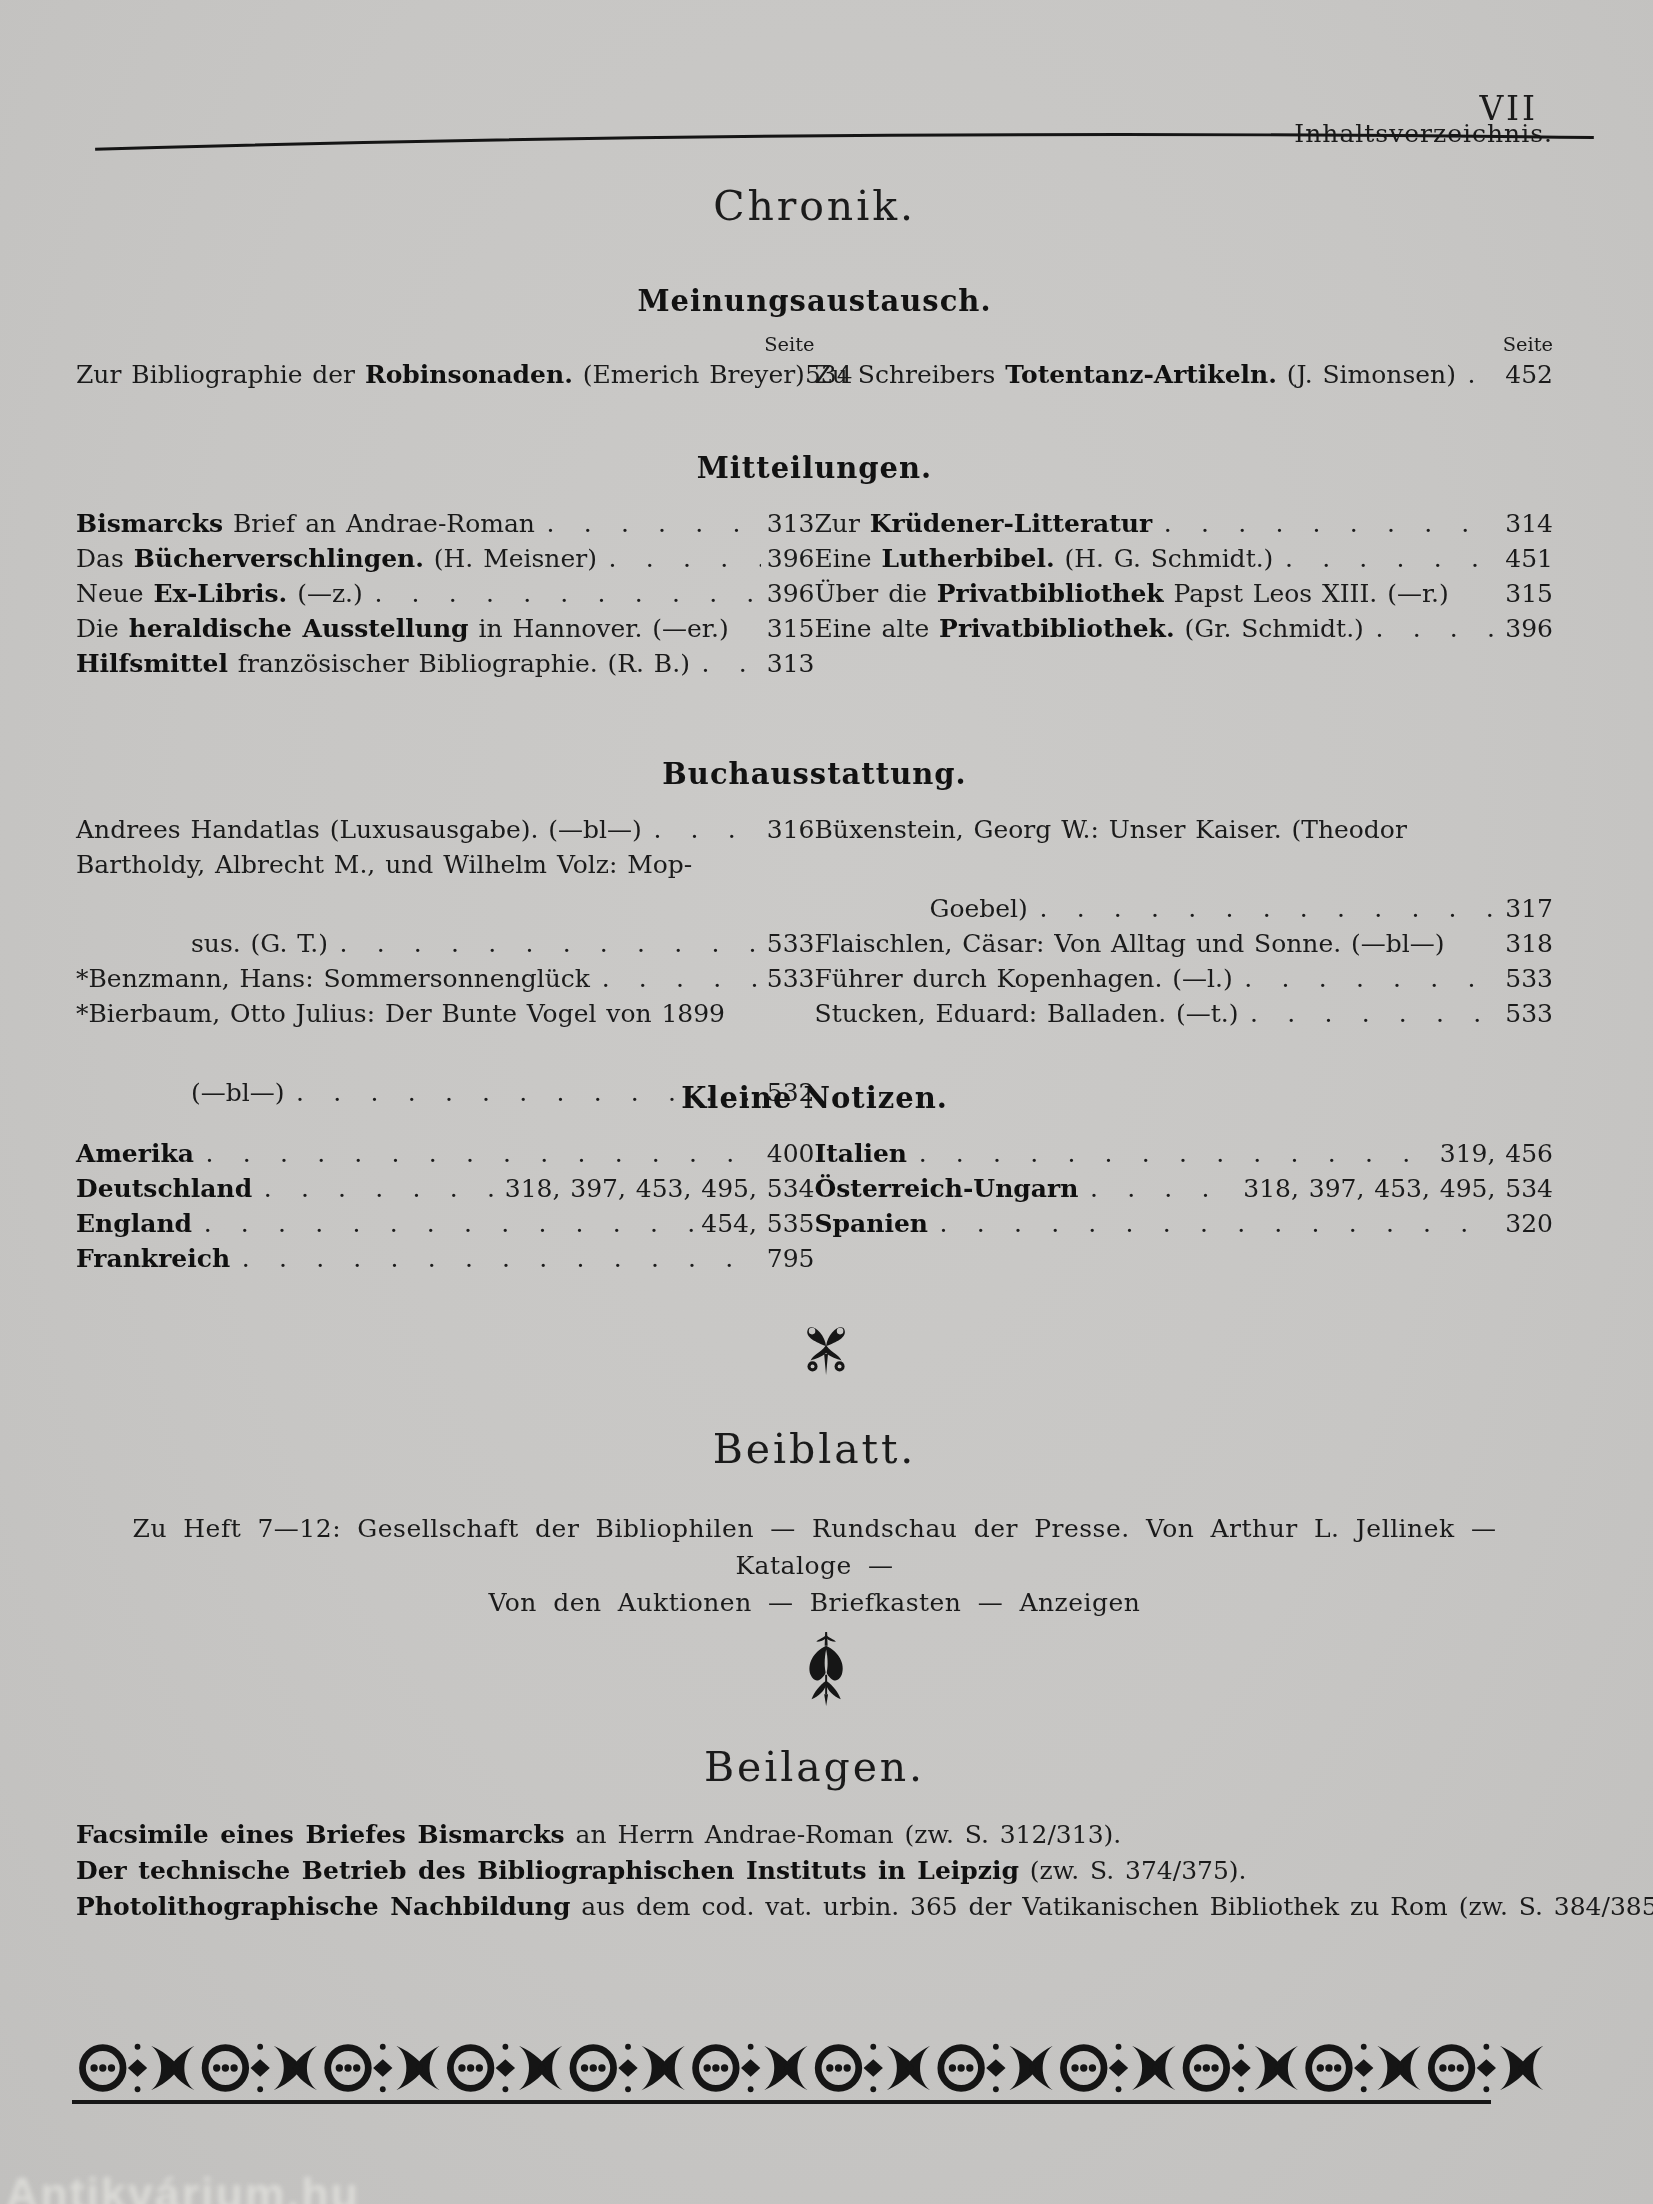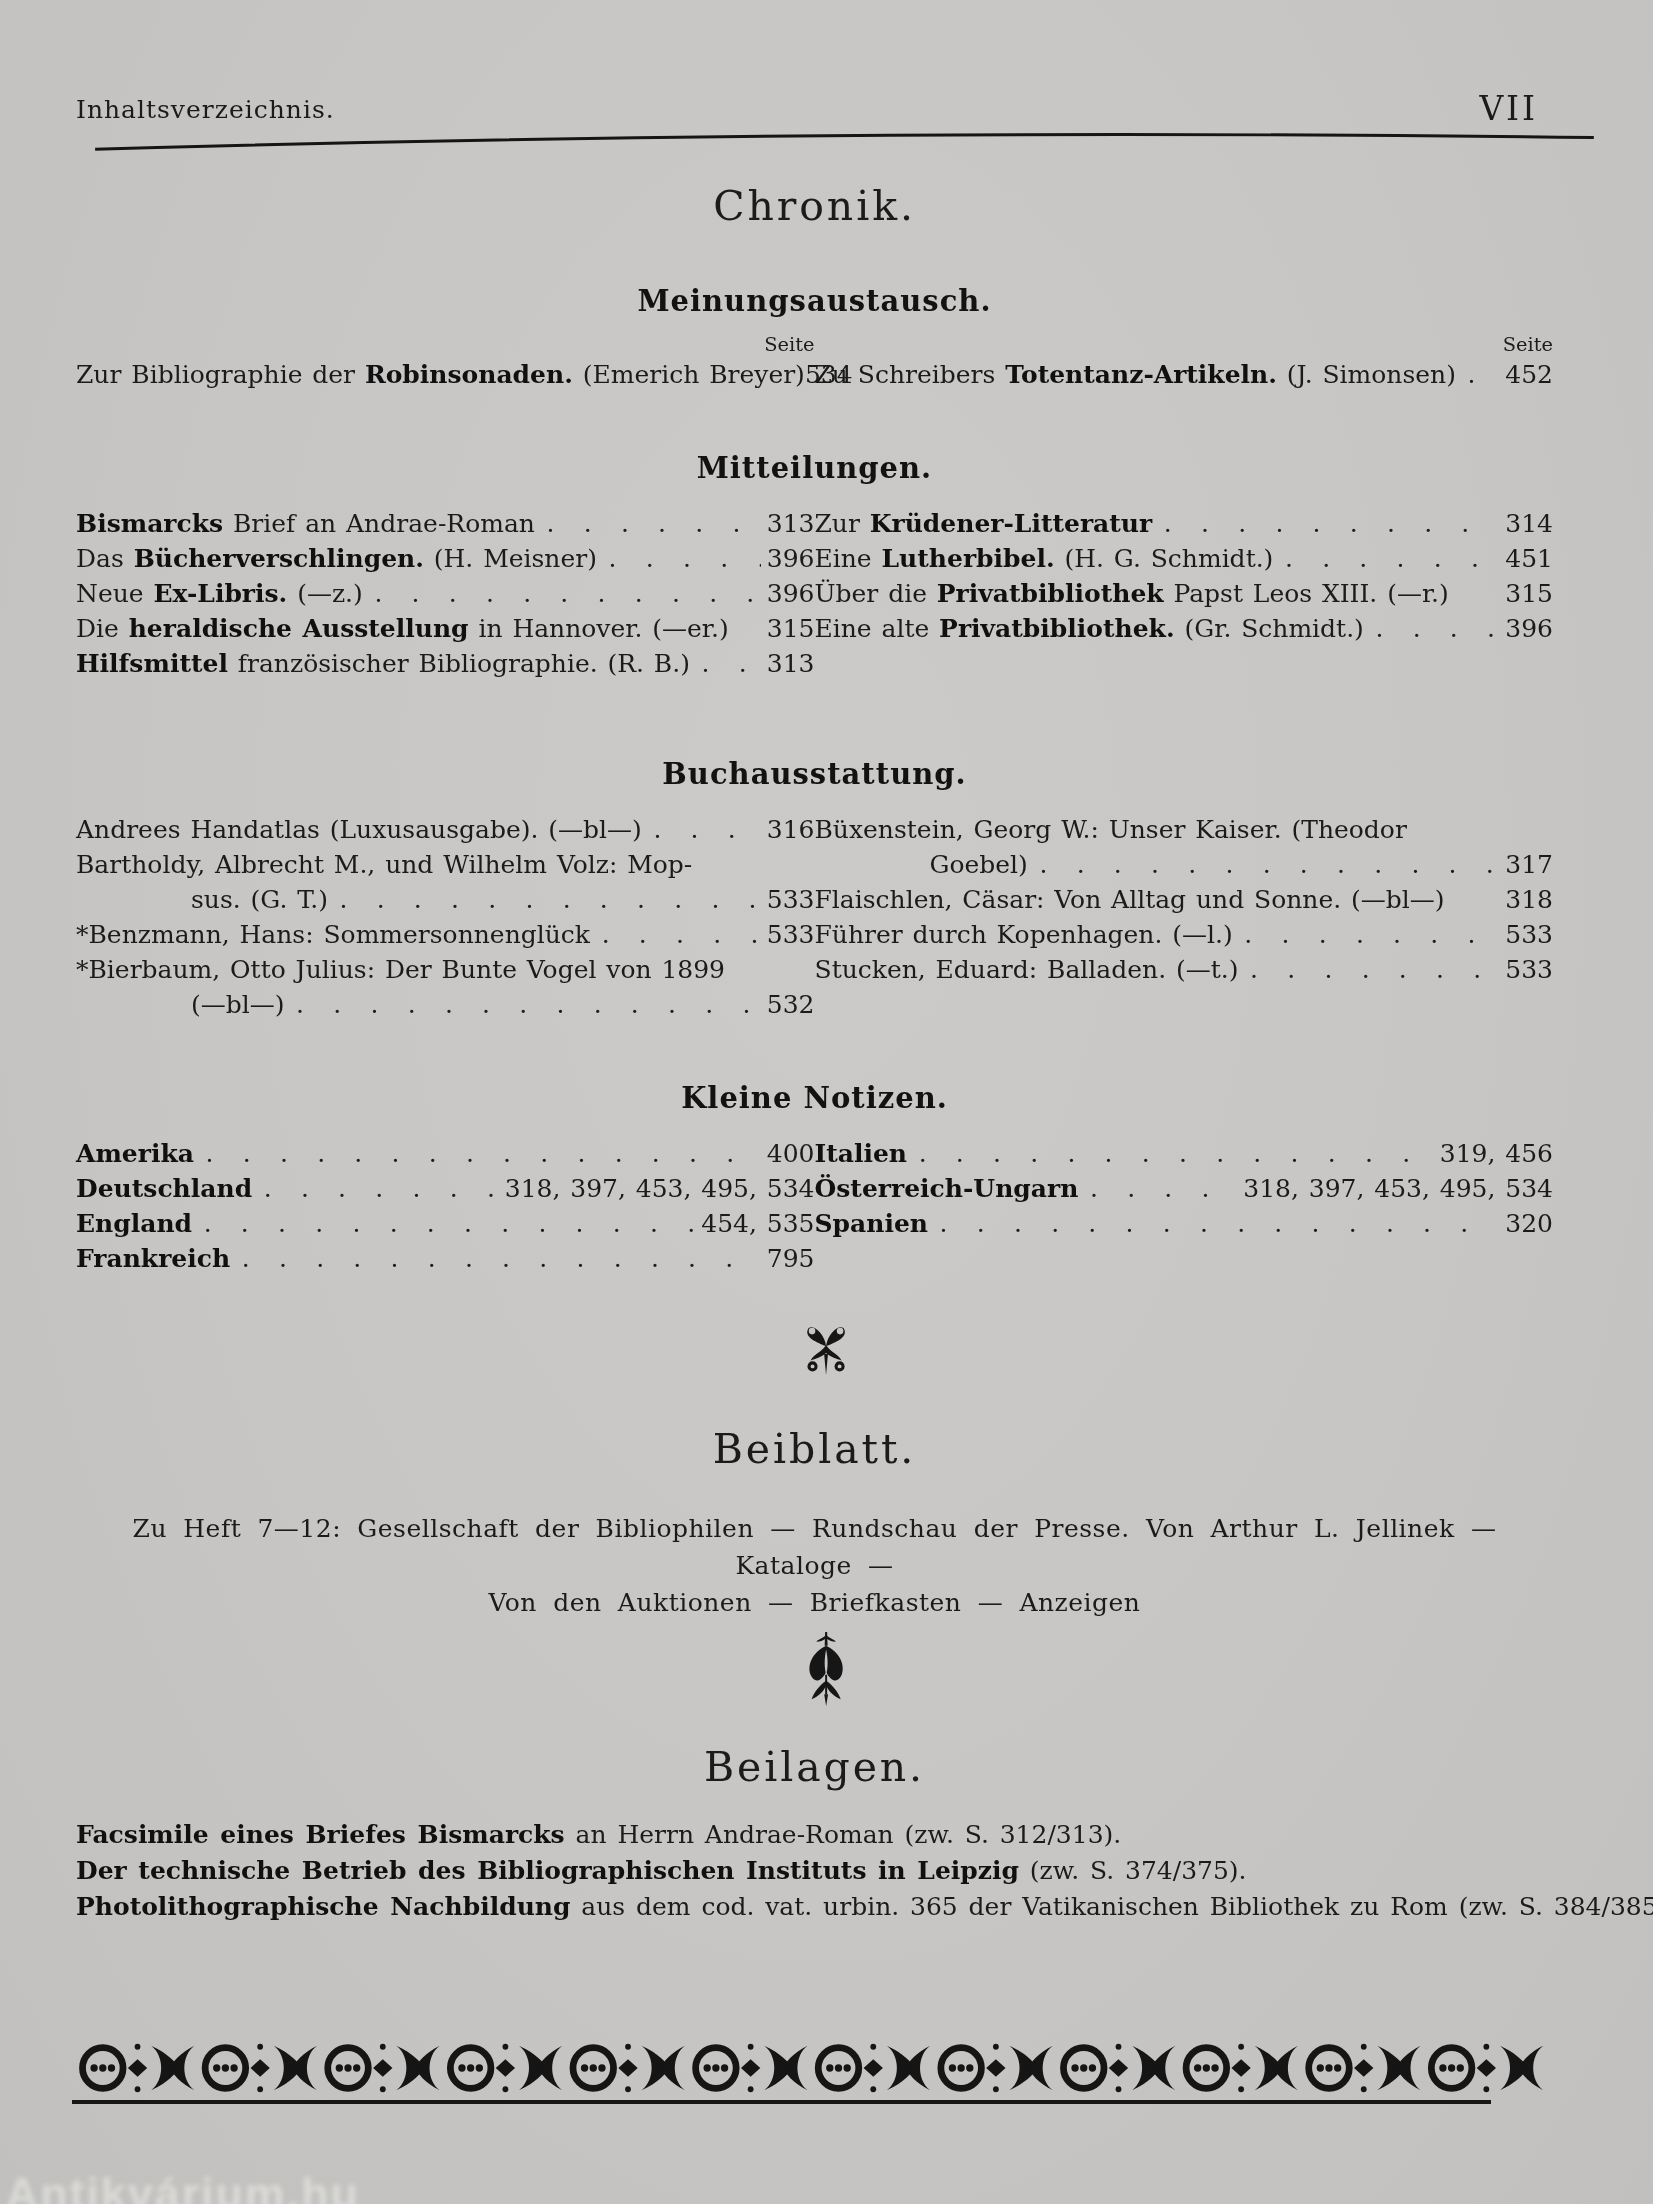--- a/index.html
+++ b/index.html
@@ -7,38 +7,38 @@
     position:relative;
     width:1654px;height:2205px;
     margin:0 auto;
     background:radial-gradient(ellipse at 50% 38%, #cbcac8 0%, #c7c6c4 55%, #c1c0be 100%);
     font-family:"DejaVu Serif", serif;
     color:#1b1b1b;
     overflow:hidden;
   }
   
   .header{position:absolute;top:95px;left:76px;width:1477px;height:39px;}
-  .running-title{position:absolute;left:0;right:0;text-align:left;font-size:25px;letter-spacing:1px;}
+  .running-title{position:absolute;left:0;right:0;text-align:right;font-size:25px;letter-spacing:1px;margin-top:24px;}
   .page-num{position:absolute;right:15px;top:-5.8px;font-size:33px;letter-spacing:2.9px;}
   .header-rule{position:absolute;top:122px;left:0;width:1654px;height:35px;}
   
   .big-h{position:absolute;left:76px;width:1477px;text-align:center;
          font-size:41px;font-weight:normal;letter-spacing:2.9px;margin:0;}
   
   .sec{position:absolute;left:76px;width:1477px;}
   .sec-h{margin:16px;text-align:center;font-size:29px;font-weight:bold;letter-spacing:1px;color:#121212;}
   .cols{display:flex;}
   .col{flex:1 1 0;min-width:0;}
   .ta-r{text-align:right;}
   .seite-row{margin-top:5.8px;font-size:19.4px;line-height:21.3px;}
   .sec .cols.entries{margin-top:21.3px;text-align:center;}
   .sec0 .cols.entries{margin-top:1.9px;}
   
   .row{display:flex;align-items:baseline;line-height:35px;font-size:25px;word-spacing:1.9px;}
-  .row.indent{padding-left:115px;}
+  .row.indent{padding-left:115px;margin-top:44px;}
   .row .t{white-space:nowrap;}
   .b{font-weight:bold;color:#101010;}
   .leader{flex:1 1 auto;overflow:hidden;white-space:nowrap;letter-spacing:9.7px;
           padding-left:11.6px;margin-right:5.8px;}
   .spacer{flex:1 1 auto;}
   .pages{white-space:nowrap;}
   
   .pblock{position:absolute;left:76px;width:1477px;text-align:center;
           font-size:25px;line-height:37px;word-spacing:7.8px;letter-spacing:0.5px;}
   .bl-items{position:absolute;left:76px;width:1514px;font-size:25px;line-height:36px;word-spacing:2.9px;}

